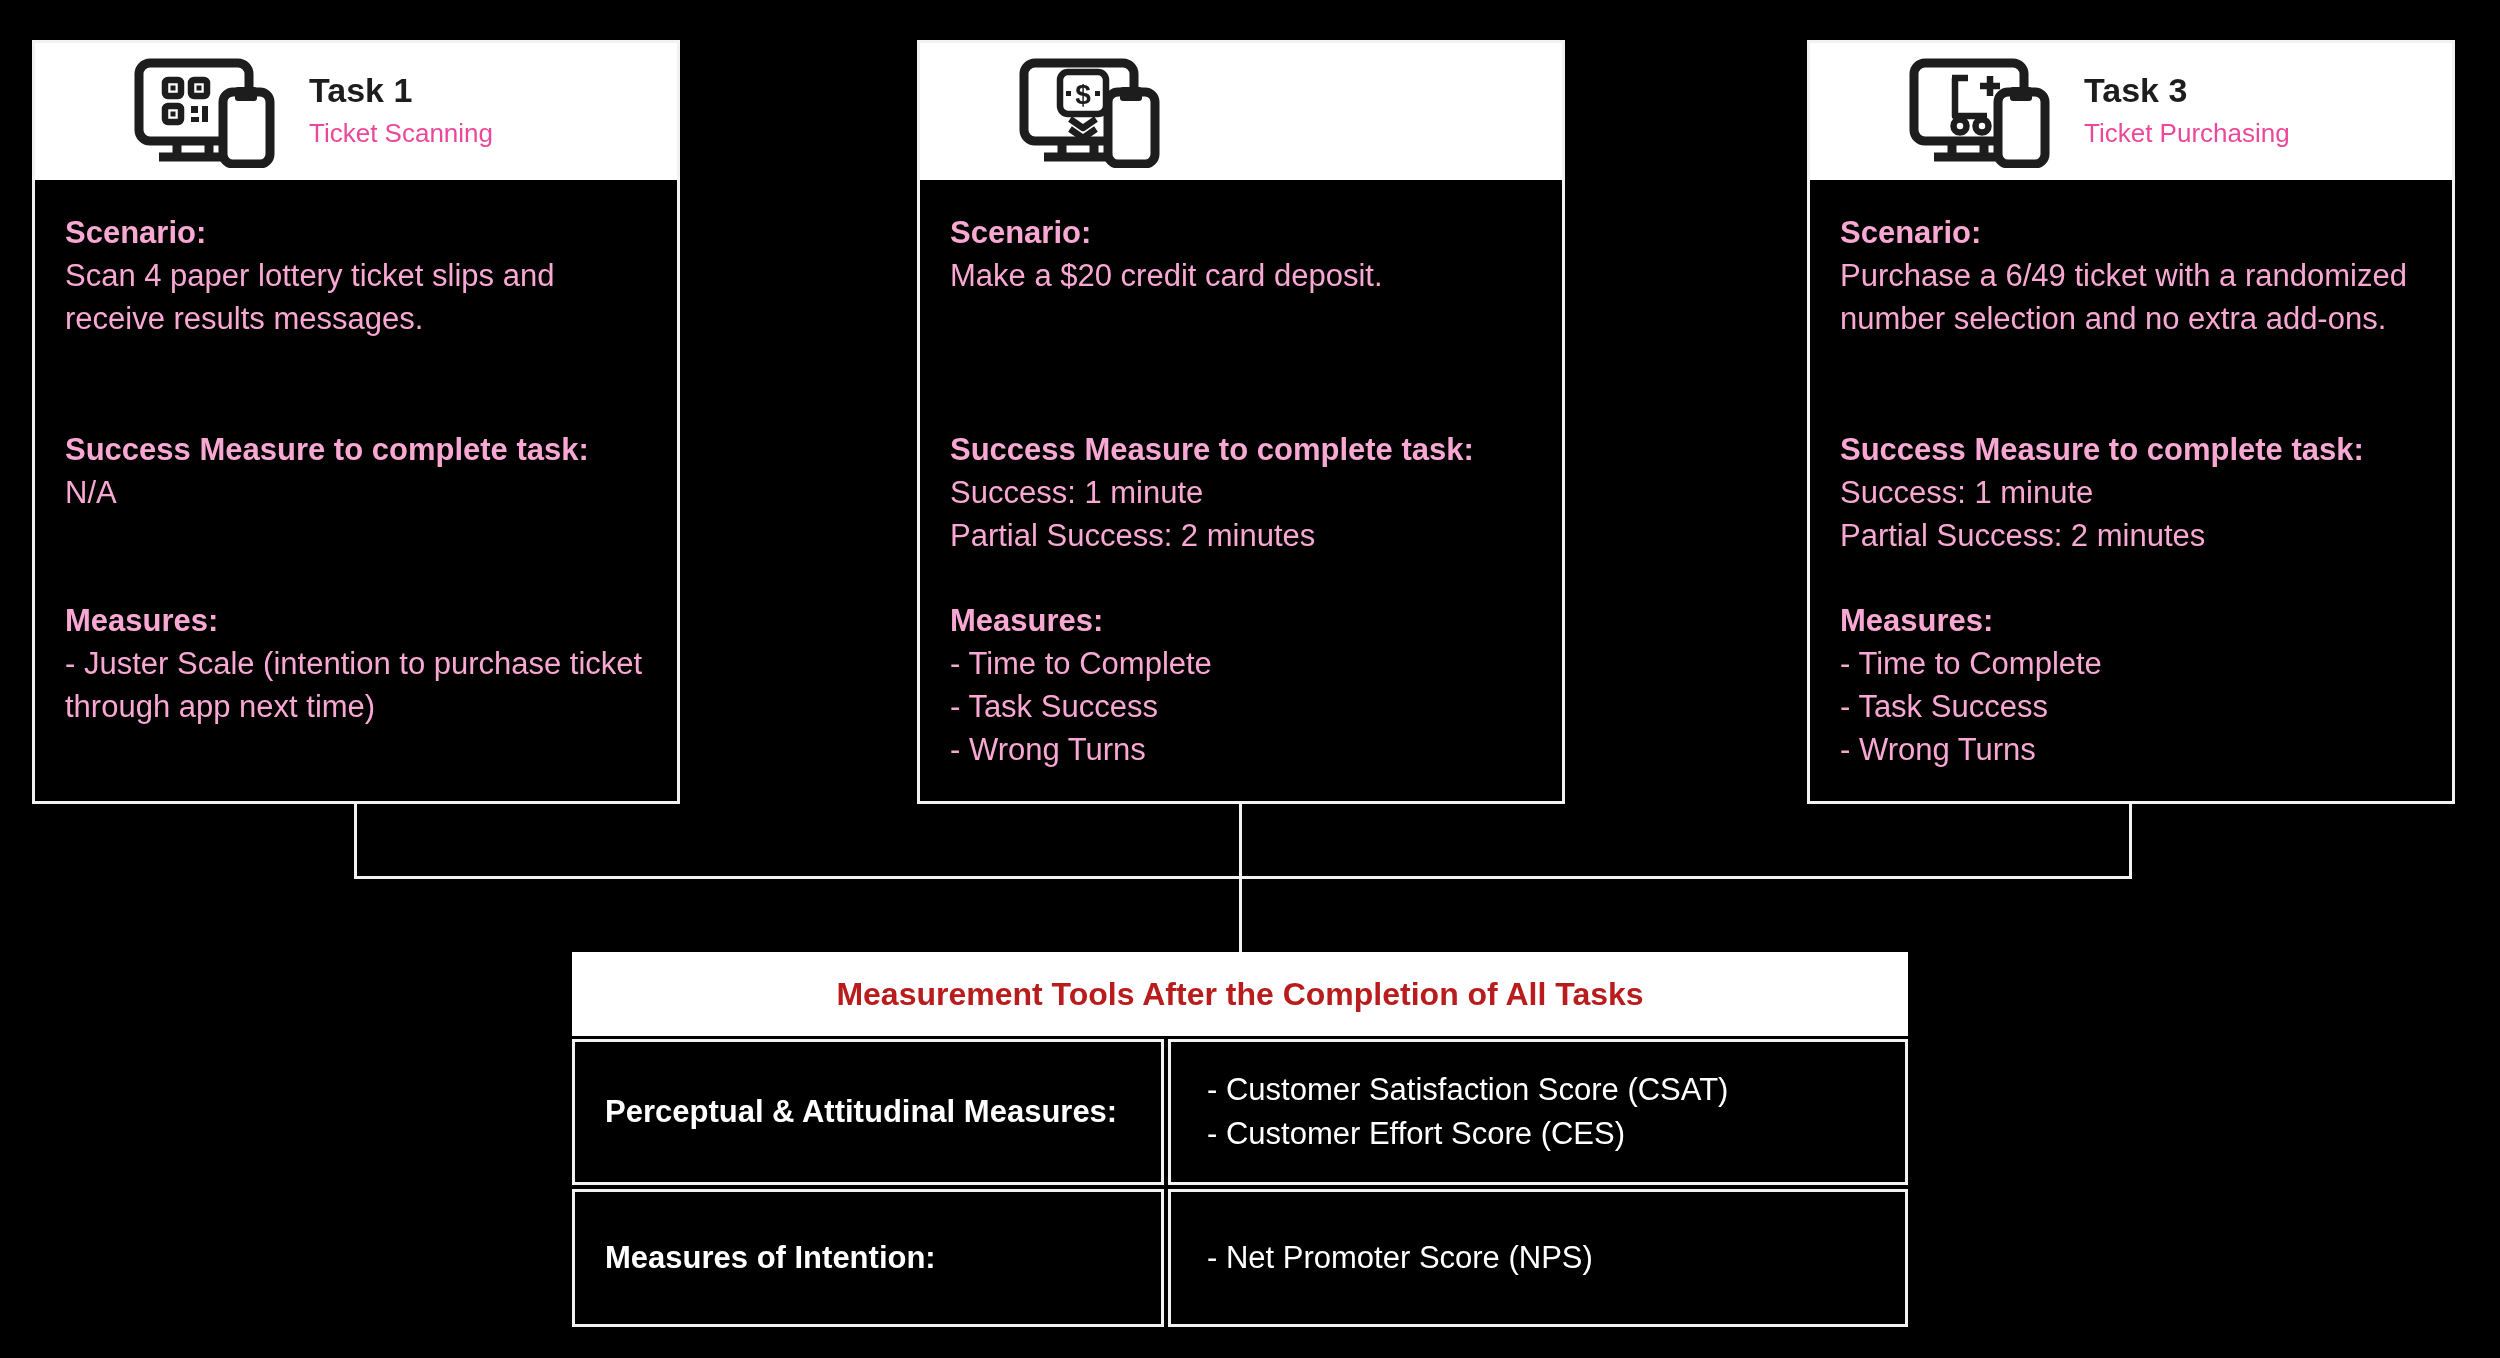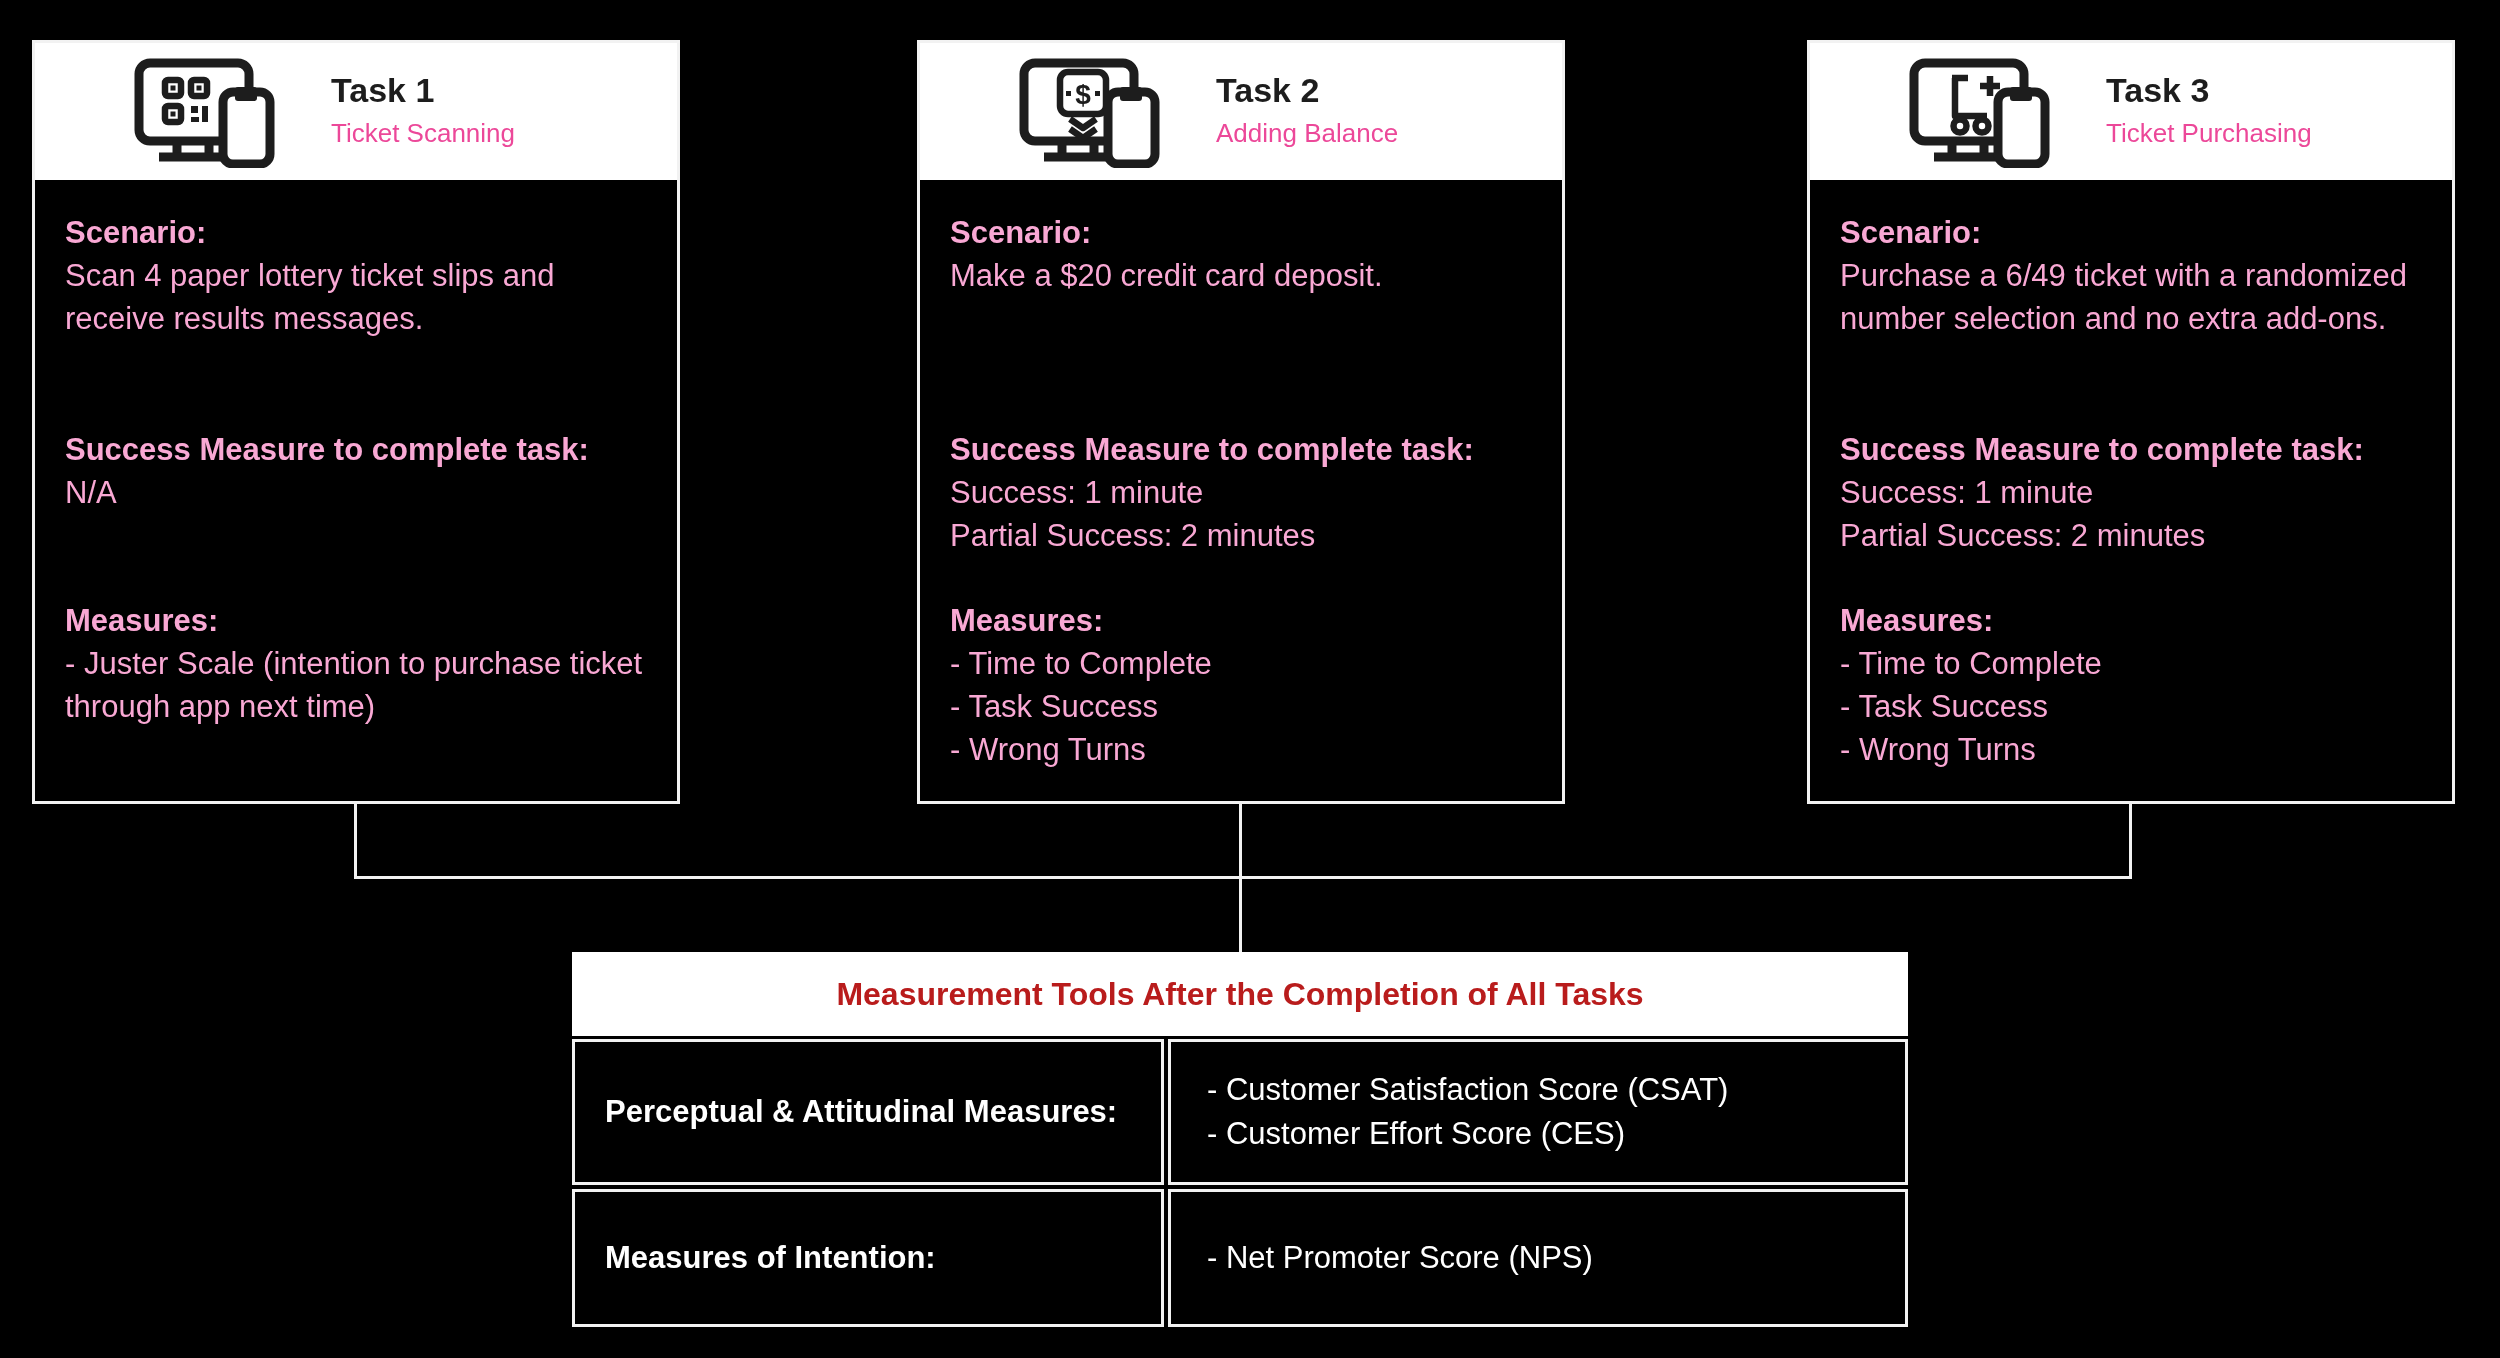--- a/index.html
+++ b/index.html
@@ -13,21 +13,21 @@
     border:3px solid #f2f2f2;background:#000;box-sizing:border-box;
   }
   .card-1{left:32px;}
   .card-2{left:917px;}
   .card-3{left:1807px;}
   .card-header{
     position:absolute;left:0;top:0;right:0;height:137px;background:#ffffff;
     display:flex;align-items:center;padding-left:98px;box-sizing:border-box;gap:26px;
   }
   .icon-wrap{width:150px;height:112px;flex:0 0 auto;display:flex;align-items:center;justify-content:center;}
-  .task-titles{display:flex;flex-direction:column;justify-content:center;margin-left:22px;}
+  .task-titles{display:flex;flex-direction:column;justify-content:center;}
   .task-title{font-size:34px;font-weight:700;color:#1d1d1d;line-height:43px;white-space:nowrap;}
   .task-subtitle{font-size:26px;font-weight:400;color:#ec4899;line-height:43px;white-space:nowrap;}
   .sec{position:absolute;left:30px;right:22px;color:#f9a8d4;font-size:31px;line-height:43px;}
   .sec-scenario{top:168px;}
   .sec-success{top:385px;}
   .sec-measures{top:556px;}
   .sec-label{font-weight:700;}
   
   .conn{position:absolute;background:#f2f2f2;}
   .conn-v1{left:354px;top:803px;width:3px;height:76px;}
@@ -107,24 +107,20 @@
           <rect class="ic-fill" x="61" y="13" width="8" height="6"></rect>
           <text x="65" y="48" text-anchor="middle" font-size="28" font-weight="bold" fill="#1d1d1d" font-family="Liberation Sans, sans-serif">$</text>
           <rect class="ic-fill" x="48" y="35" width="5" height="5"></rect>
           <rect class="ic-fill" x="77" y="35" width="5" height="5"></rect>
           <path class="ic-thin" d="M52 63 l13 9 l13 -9"></path>
           <path class="ic-thin" d="M52 73 l13 9 l13 -9"></path>
           <rect x="90" y="36" width="47" height="72" rx="10" fill="#ffffff" stroke="#1d1d1d" stroke-width="9"></rect>
           <rect class="ic-fill" x="102" y="31" width="22" height="14" rx="3"></rect>
         </svg>
       </div>
-      <div class="task-titles">
-        <div class="task-title">Task 2</div>
-        <div class="task-subtitle">Adding Balance</div>
-      </div>
     </div>
     <div class="sec sec-scenario">
       <div class="sec-label">Scenario:</div>
       <div>Make a $20 credit card deposit.</div>
     </div>
     <div class="sec sec-success">
       <div class="sec-label">Success Measure to complete task:</div>
       <div>Success: 1 minute</div>
       <div>Partial Success: 2 minutes</div>
     </div>

